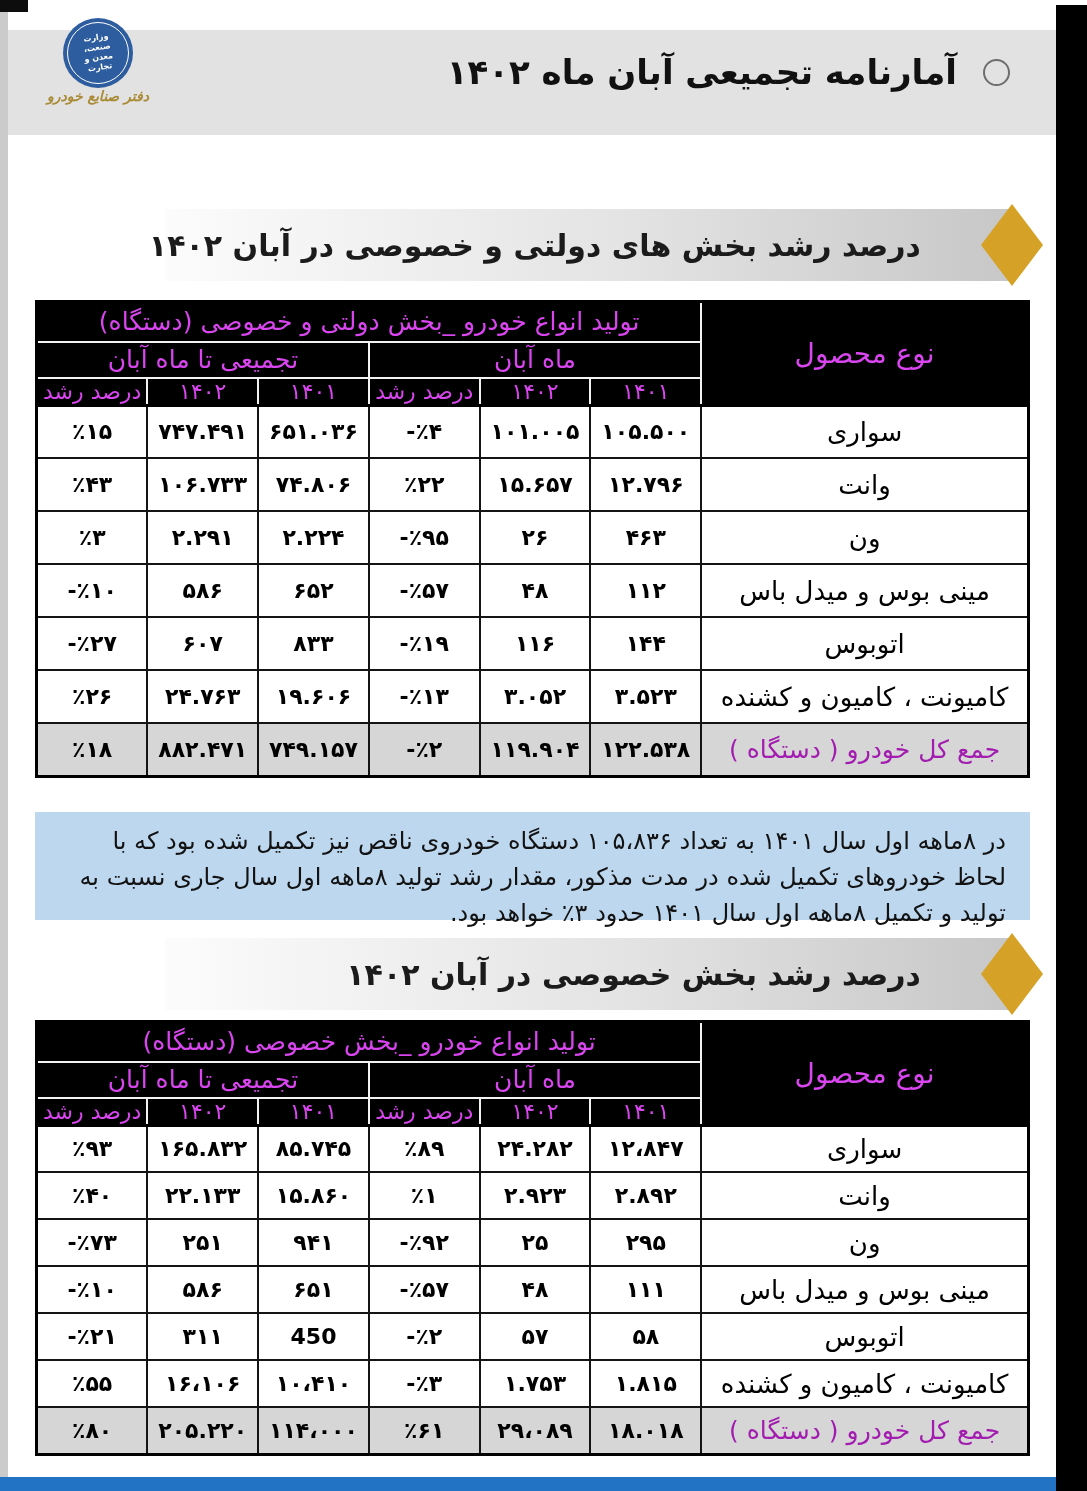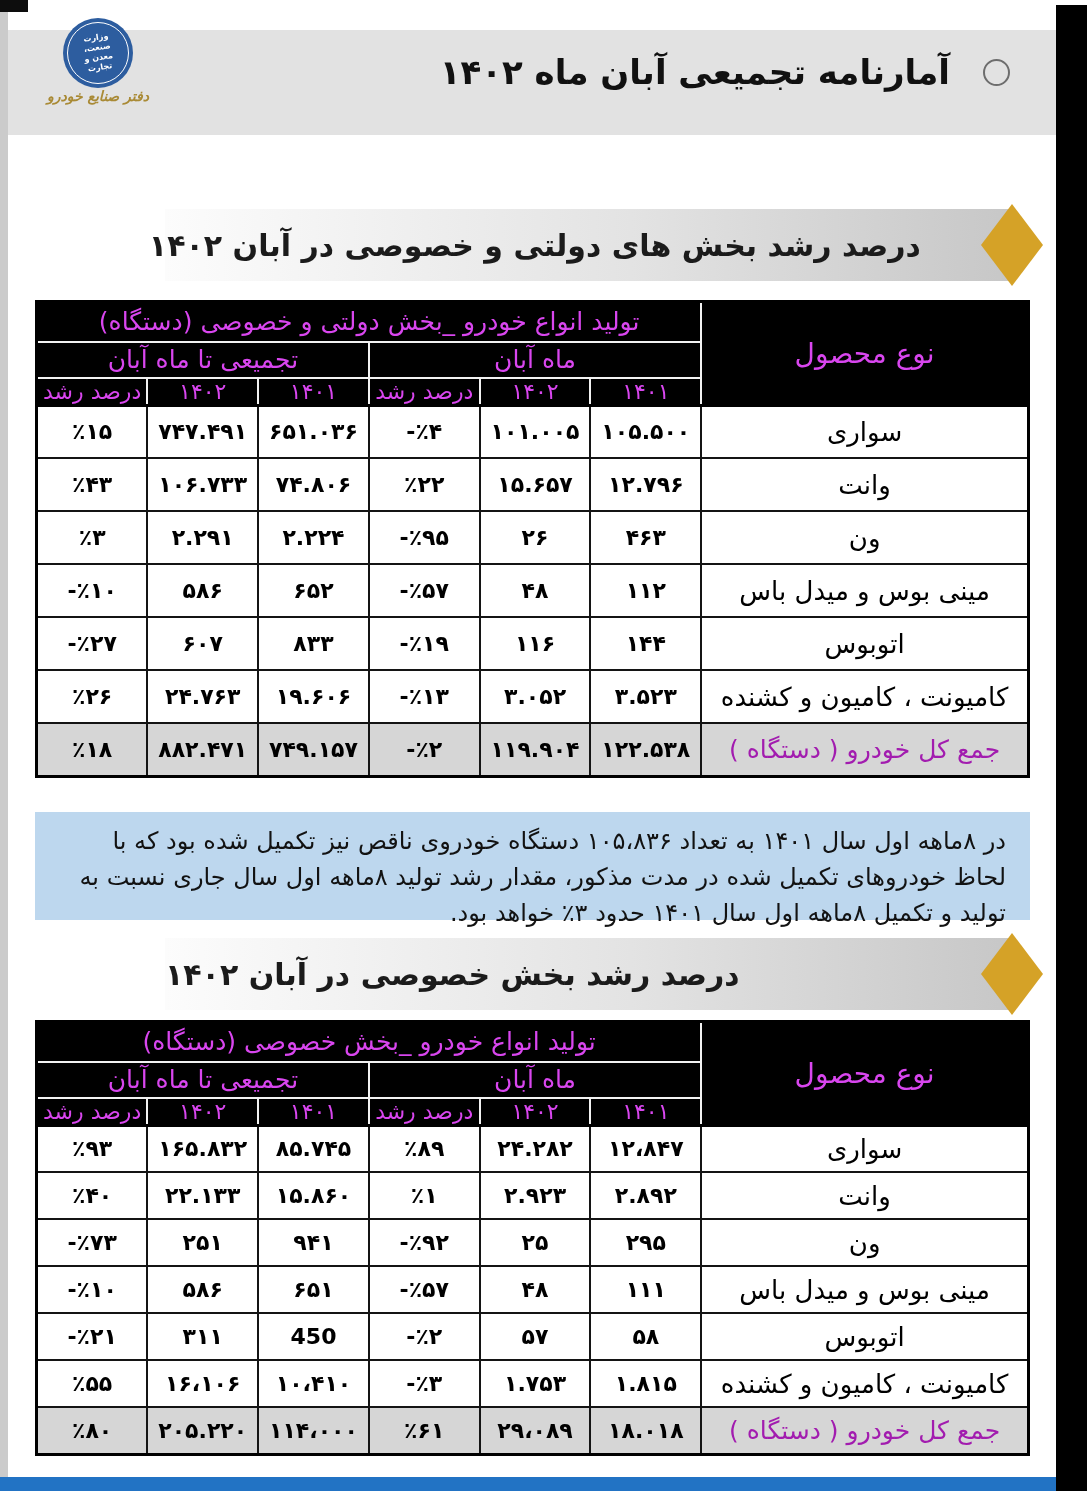--- a/index.html
+++ b/index.html
@@ -17,31 +17,31 @@
   
   .header-band { position:absolute; left:8px; top:30px; width:1049px; height:105px; background:#e2e2e2; }
   .logo { position:absolute; left:38px; top:18px; width:120px; text-align:center; z-index:2; }
   .logo-circle {
     width:70px; height:70px; border-radius:50%; background:#2d5d9f; margin:0 auto;
     position:relative; display:flex; align-items:center; justify-content:center;
   }
   .logo-circle::before { content:""; position:absolute; inset:4px; border:1.5px solid #fff; border-radius:50%; }
   .logo-script { color:#fff; font-size:8px; line-height:10px; width:48px; transform:rotate(-8deg); font-weight:bold; }
   .logo-caption { color:#a98a35; font-size:14px; font-weight:bold; font-style:italic; }
-  .title-row { position:absolute; top:52px; right:77px; display:flex; align-items:center; gap:33px; }
+  .title-row { position:absolute; top:52px; right:77px; display:flex; align-items:center; gap:26px; }
   .bullet-circle { width:27px; height:27px; border:2.5px solid #6d6d6d; border-radius:50%; background:transparent; flex:0 0 auto; }
   .page-title { font-size:34px; font-weight:bold; color:#111; white-space:nowrap; }
 
   
   .section { position:absolute; left:165px; width:848px; height:72px;
     background:linear-gradient(to right, #fcfcfc 0%, #e3e3e3 55%, #c7c7c7 100%);
     display:flex; align-items:center; }
   .section-1 { top:209px; }
   .section-2 { top:938px; }
-  .section-label { width:100%; text-align:left; padding-right:92px; font-size:30px; font-weight:bold; color:#1b1b1b; white-space:nowrap; }
+  .section-label { width:100%; text-align:right; padding-right:92px; font-size:30px; font-weight:bold; color:#1b1b1b; white-space:nowrap; }
   .diamond { position:absolute; width:62px; height:82px; background:#d5a227; z-index:2;
     clip-path:polygon(50% 0, 100% 50%, 50% 100%, 0 50%); }
   .diamond-1 { left:981px; top:204px; }
   .diamond-2 { left:981px; top:933px; }
 
   
   .tbl { position:absolute; left:35px; width:995px; border-collapse:collapse; table-layout:fixed;
     border:3px solid #000; direction:rtl; }
   .tbl-1 { top:300px; }
   .tbl-2 { top:1020px; }

